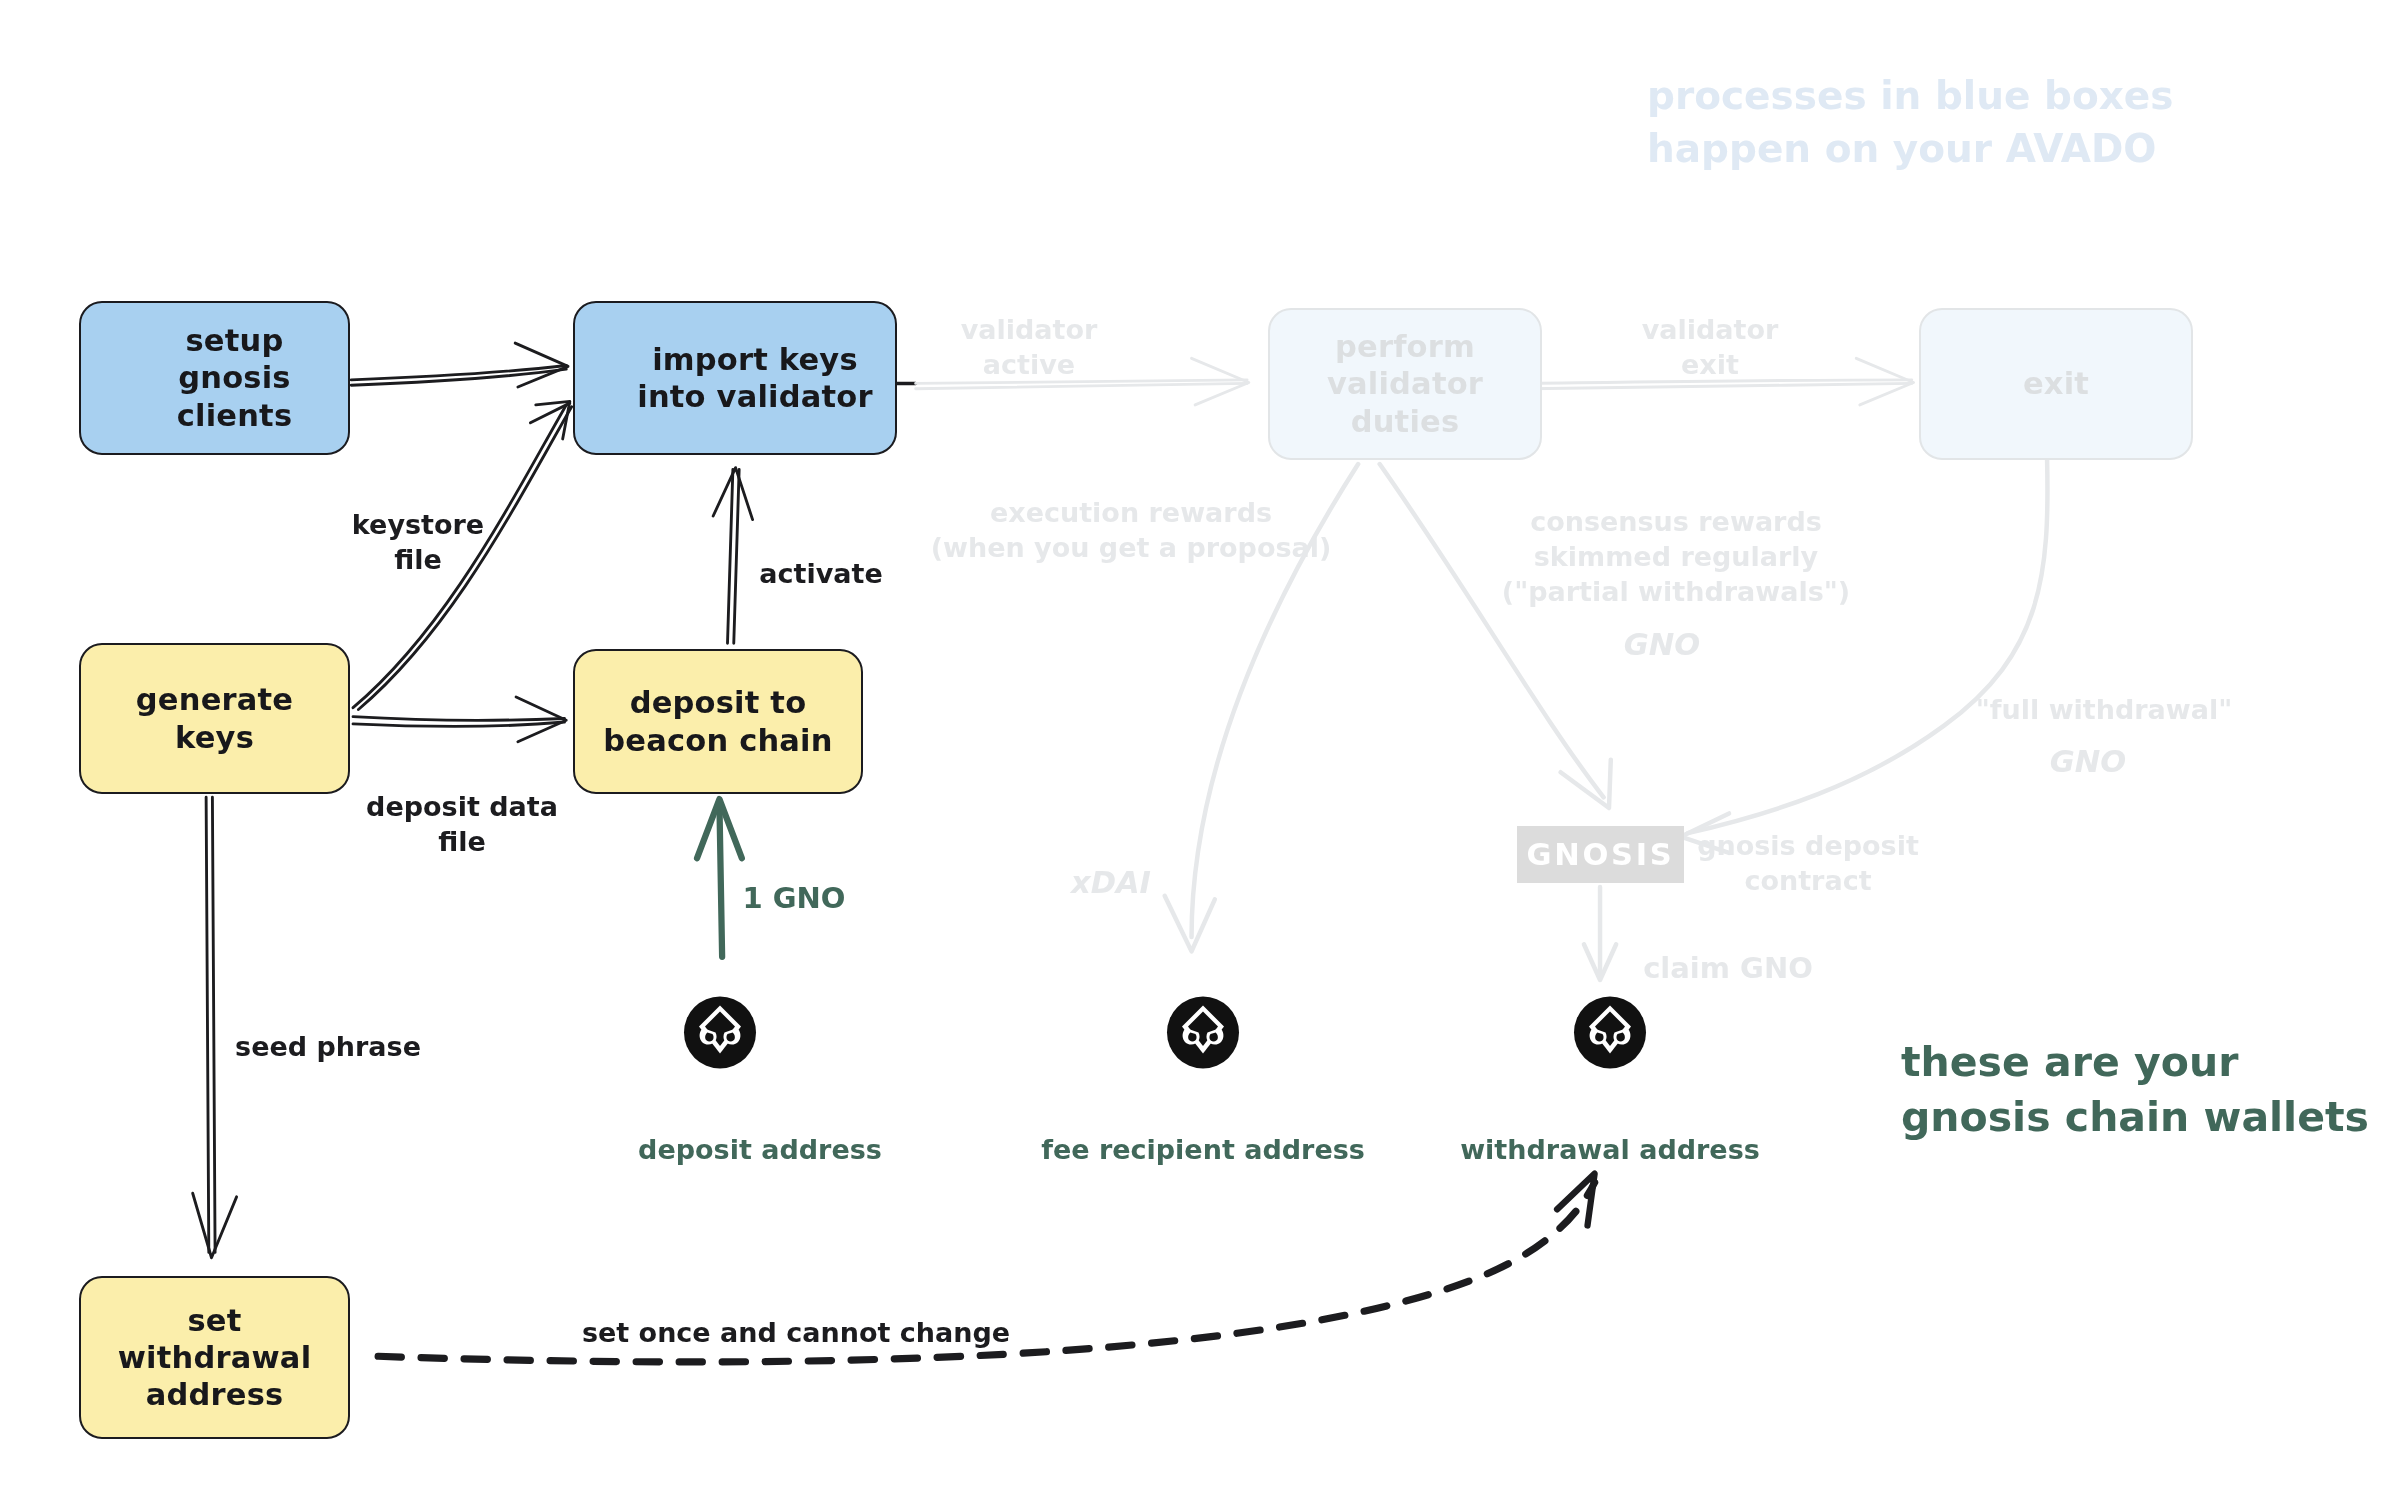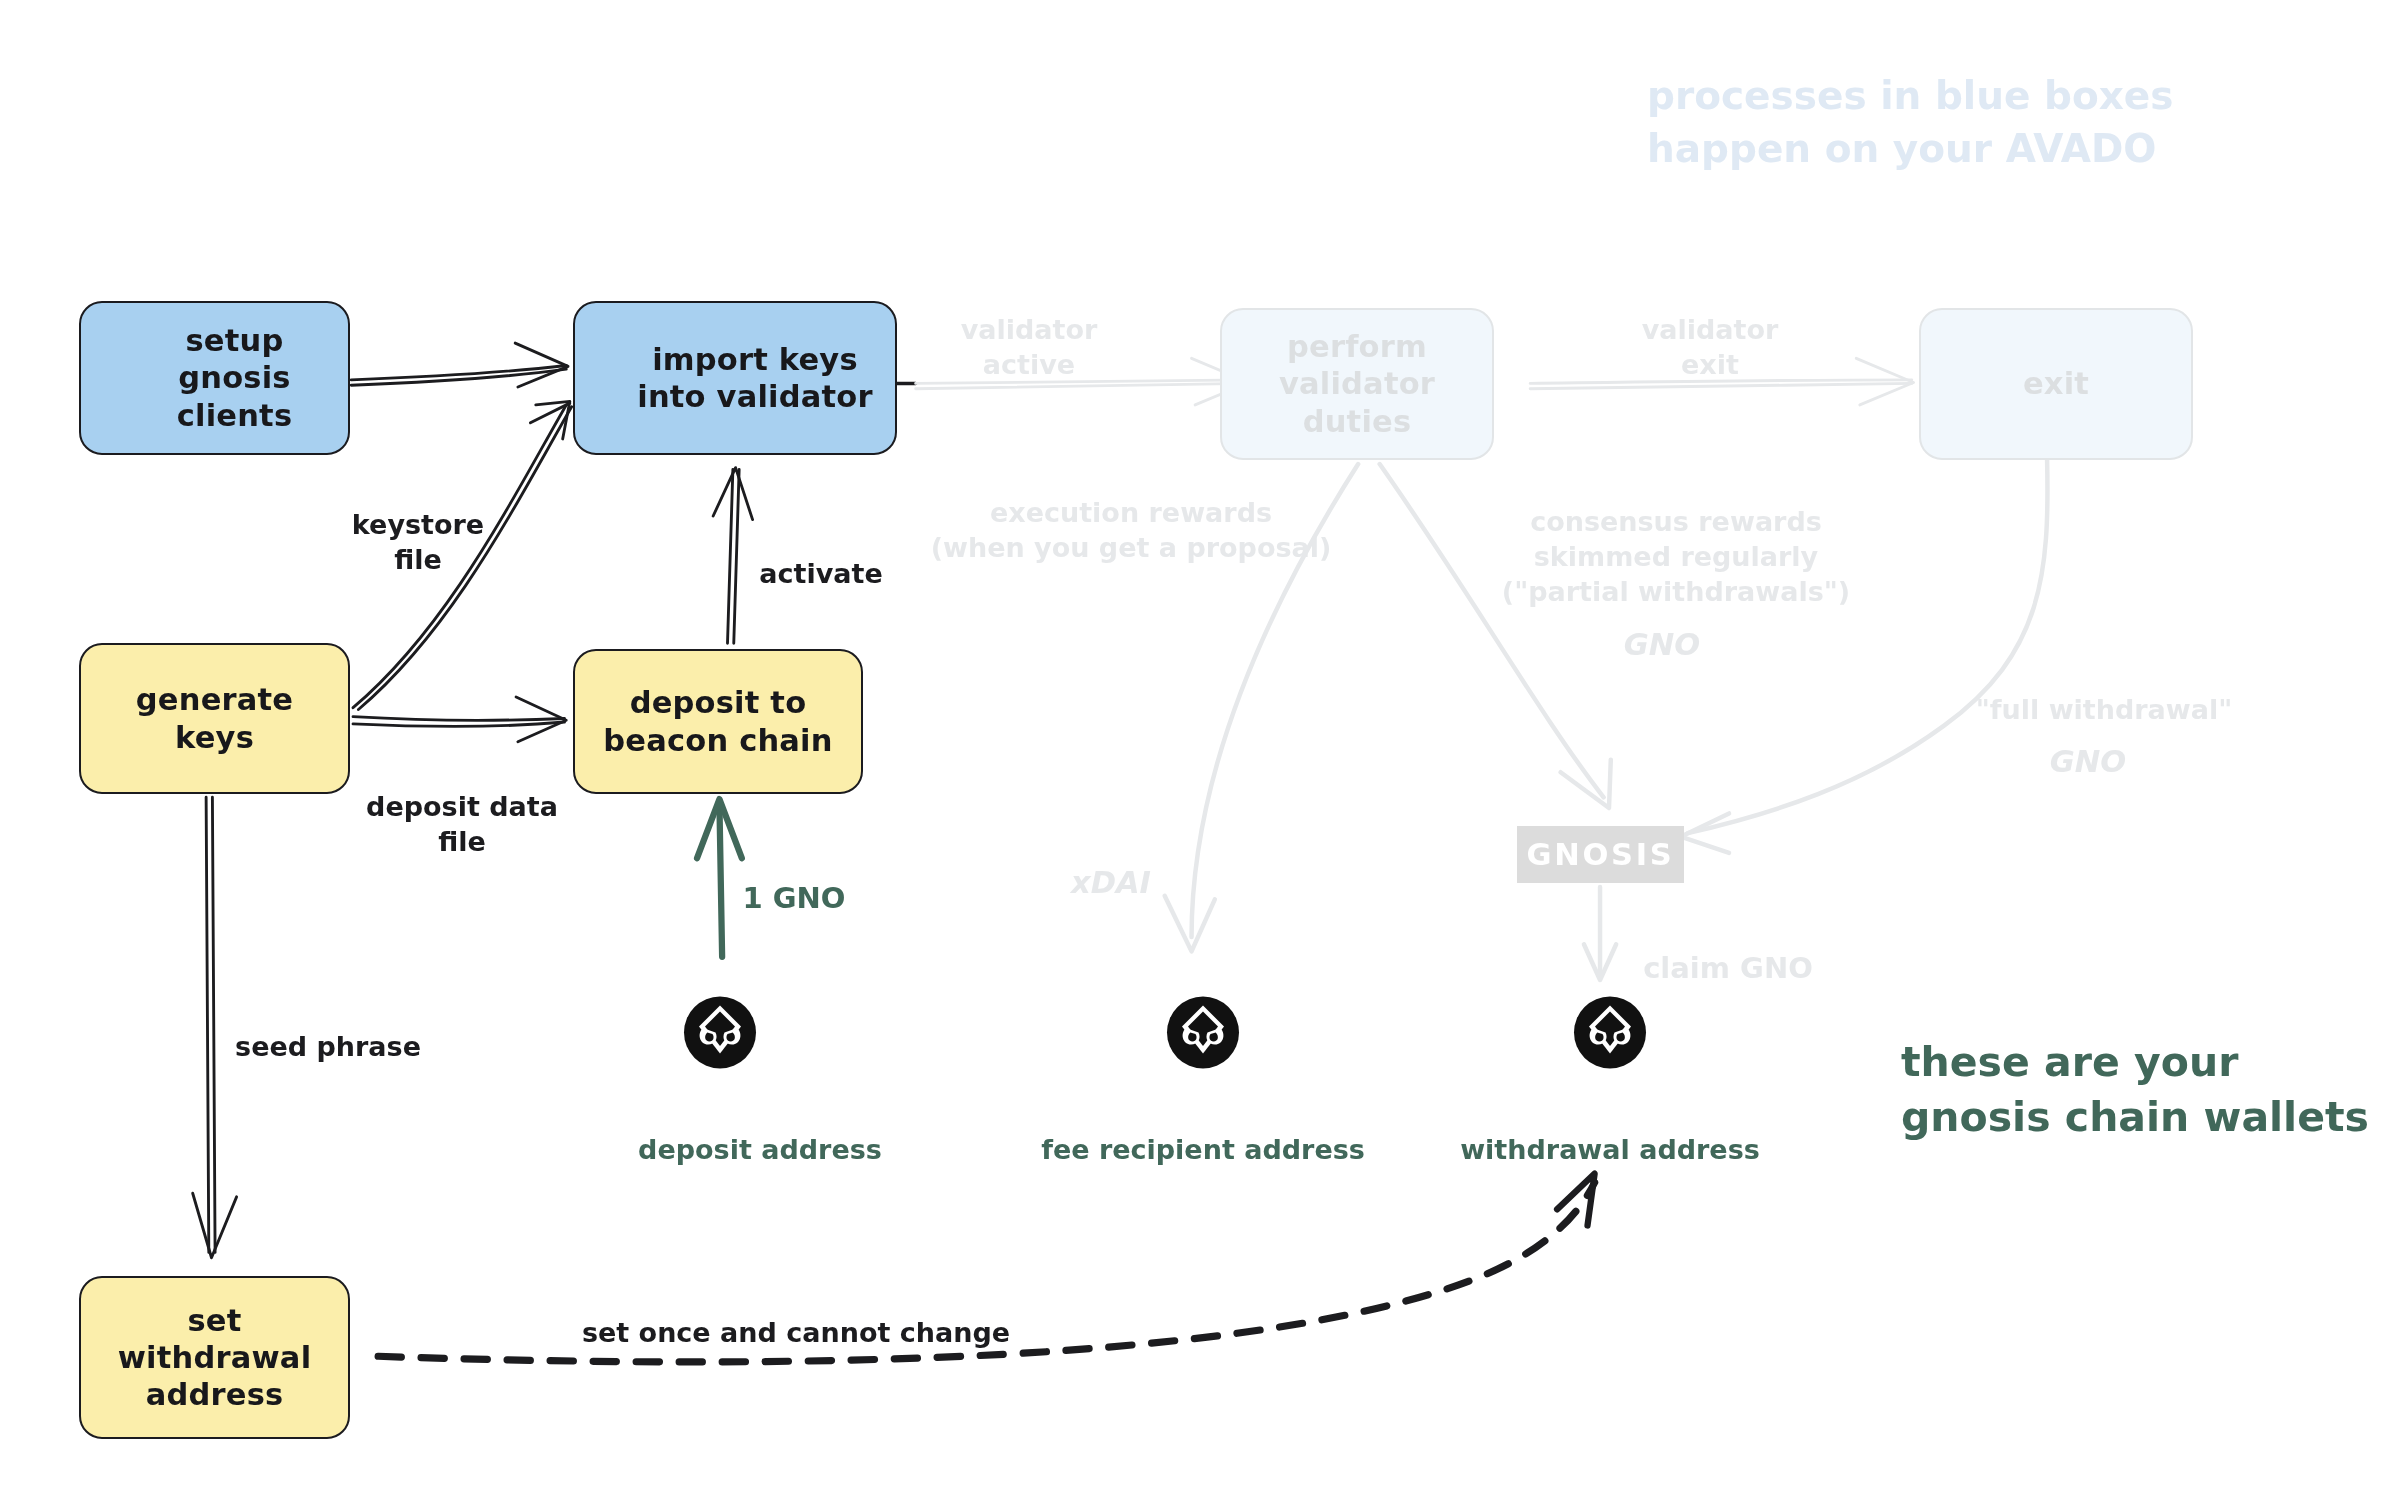--- a/index.html
+++ b/index.html
@@ -132,21 +132,21 @@
   <div class="node blue" style="left:79px;top:301px;width:271px;height:154px;font-size:30.5px;">
     <span class="lbl">setup
 gnosis clients</span>
   </div>
 
   <div class="node blue" style="left:573px;top:301px;width:324px;height:154px;font-size:30.5px;">
     <span class="lbl">import keys
 into validator</span>
   </div>
 
-  <div class="node ghost" style="left:1220px;top:308px;width:274px;height:152px;font-size:30.5px;">
+  <div class="node ghost" style="left:1268px;top:308px;width:274px;height:152px;font-size:30.5px;">
     <span class="lbl">perform
 validator
 duties</span>
   </div>
 
   <div class="node ghost" style="left:1919px;top:308px;width:274px;height:152px;font-size:30.5px;">
     <span class="lbl">exit</span>
   </div>
 
   <div class="node yellow" style="left:79px;top:643px;width:271px;height:151px;font-size:30.5px;">
@@ -193,20 +193,22 @@
 ("partial withdrawals")</div>
 
   <div class="txt faint c" style="left:1662px;top:625px;font-size:30.5px;font-style:italic;">GNO</div>
 
   <div class="txt faint c" style="left:2104px;top:692px;font-size:27px;">"full withdrawal"</div>
 
   <div class="txt faint c" style="left:2088px;top:742px;font-size:30.5px;font-style:italic;">GNO</div>
 
   <div class="txt faint c" style="left:1111px;top:863px;font-size:30.5px;font-style:italic;">xDAI</div>
 
+  <div class="txt faint c" style="left:1808px;top:828px;font-size:27px;">gnosis deposit
+contract</div>
 
   <div class="txt faint c" style="left:1728px;top:950px;font-size:29px;">claim GNO</div>
 
   <div class="gnosislogo" style="left:1517px;top:826px;width:167px;height:57px;">
     <span>GNOSIS</span>
   </div>
 
   <div class="wallet" style="left:720px;top:995px;">
     <svg viewBox="0 0 100 100" width="75" height="75">
       <circle cx="50" cy="50" r="48" fill="#111111"></circle>

